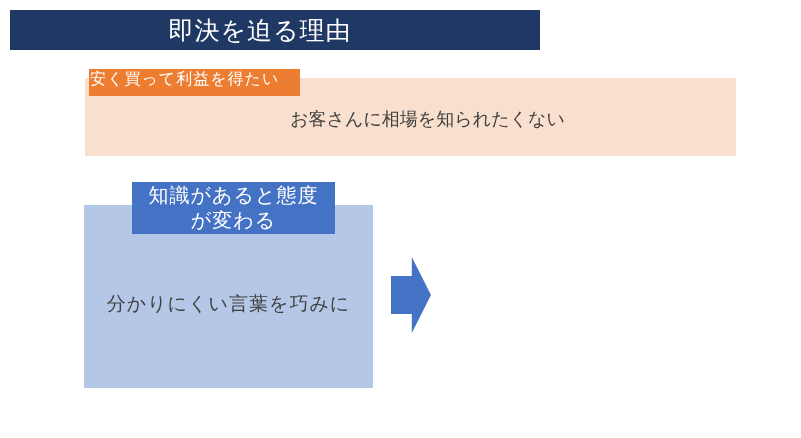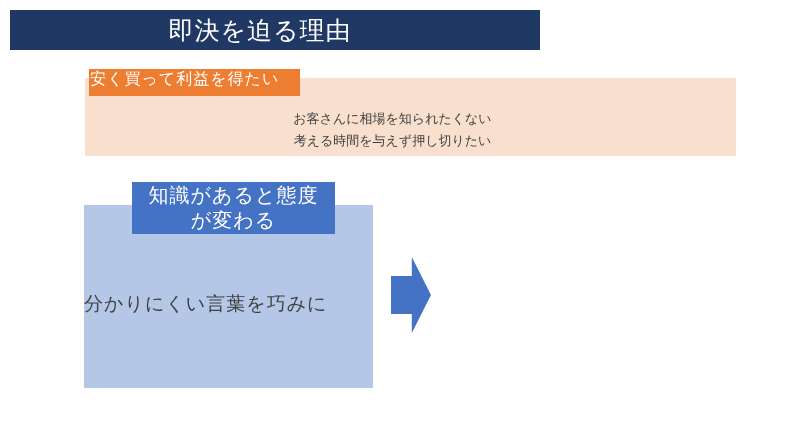--- a/index.html
+++ b/index.html
@@ -23,36 +23,36 @@
     font-size:25px;letter-spacing:1px;transform:translateX(-15px);
     white-space:nowrap;
   }
 
   
   .peach-box{
     left:85px;top:78px;width:651px;height:78px;
     background:#F9DFCD;
   }
   .peach-text{
-    left:67px;top:108px;width:651px;
-    color:#404040;font-size:13px;line-height:22px;
+    left:102px;top:108px;width:651px;
+    color:#404040;font-size:18px;line-height:22px;
     text-align:center;white-space:nowrap;
   }
   .orange-label{
     left:89px;top:69px;width:211px;height:27px;
     background:#ED7D31;color:#ffffff;
     font-size:16px;letter-spacing:1px;
     display:flex;align-items:flex-start;
     padding-left:1px;white-space:nowrap;
   }
 
   
   .body-box{
     background:#B4C7E7;color:#404040;
-    display:flex;flex-direction:column;align-items:flex-start;justify-content:center;
+    display:flex;flex-direction:column;align-items:center;justify-content:center;
     font-size:19px;line-height:29px;letter-spacing:1px;
     text-align:center;
   }
   .body-box.left{left:84px;top:205px;width:289px;height:183px;padding-top:14px;}
   .body-box.right{left:443px;top:206px;width:294px;height:182px;padding-top:14px;}
   .body-box div{white-space:nowrap;}
 
   
   .header-box{
     background:#4472C4;color:#ffffff;
@@ -76,21 +76,20 @@
 <div class="slide">
 
   <div class="abs title-banner">
     <span class="title-text">即決を迫る理由</span>
   </div>
 
   <div class="abs peach-box"></div>
 
   <div class="abs peach-text">
     <div>お客さんに相場を知られたくない</div>
-    <div>考える時間を与えず押し切りたい</div>
   </div>
 
   <div class="abs orange-label">
     <span>安く買って利益を得たい</span>
   </div>
 
   <div class="abs body-box left">
     <div>分かりにくい言葉を巧みに</div>
   </div>
 

